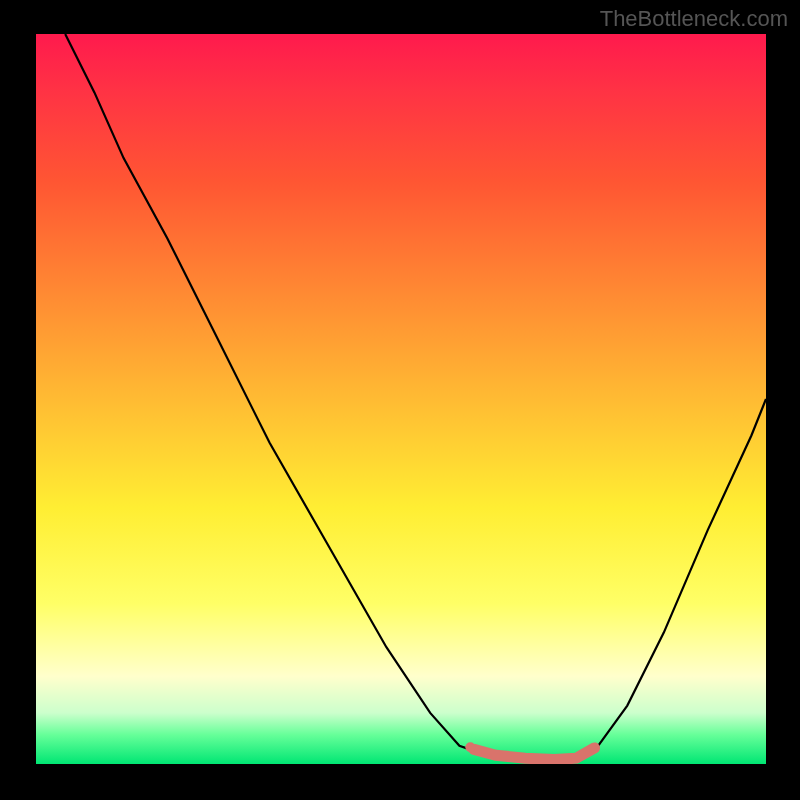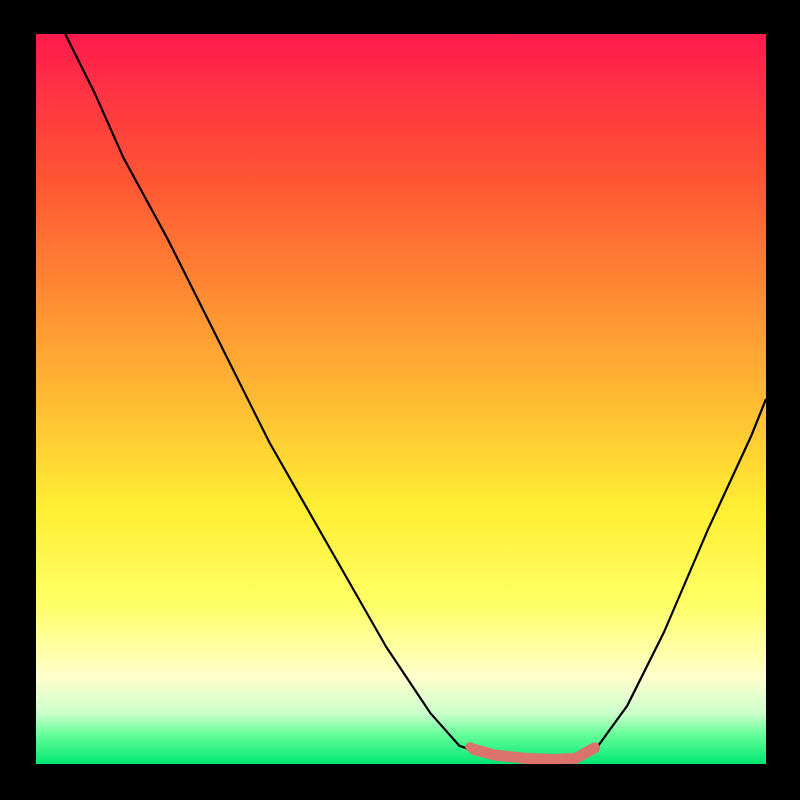--- a/index.html
+++ b/index.html
@@ -51,20 +51,21 @@
     left: 0;
     top: 0;
     width: 100%;
     height: 100%;
   }
 </style>
 </head>
 <body>
 
 <div class="container">
+  <div class="watermark">TheBottleneck.com</div>
   <div class="plot-area">
     <svg class="curve-canvas" viewBox="0 0 730 730" preserveAspectRatio="none">
       <path id="main-curve" fill="none" stroke="#000000" stroke-width="2.2" d="M29.2 0.0 L58.4 58.4 L87.6 124.1 L131.4 204.4 L182.5 306.6 L233.6 408.8 L292.0 511.0 L350.4 613.2 L394.2 678.9 L423.4 711.8 L438.0 716.9 L459.9 721.2 L489.1 724.2 L518.3 725.6 L540.2 724.2 L562.1 711.8 L591.3 671.6 L627.8 598.6 L671.6 496.4 L715.4 401.5 L730.0 365.0"></path>
       <path id="highlight-curve" fill="none" stroke="#d9736b" stroke-width="11" stroke-linecap="round" d="M438.0 715.4 L459.9 721.2 L489.1 724.2 L518.3 725.6 L540.2 724.2 L558.5 713.9"></path>
       <circle id="marker-dot" fill="#d9736b" cx="434.34999999999997" cy="713.21" r="5"></circle>
     </svg>
   </div>
 </div>
 
 </body></html>

